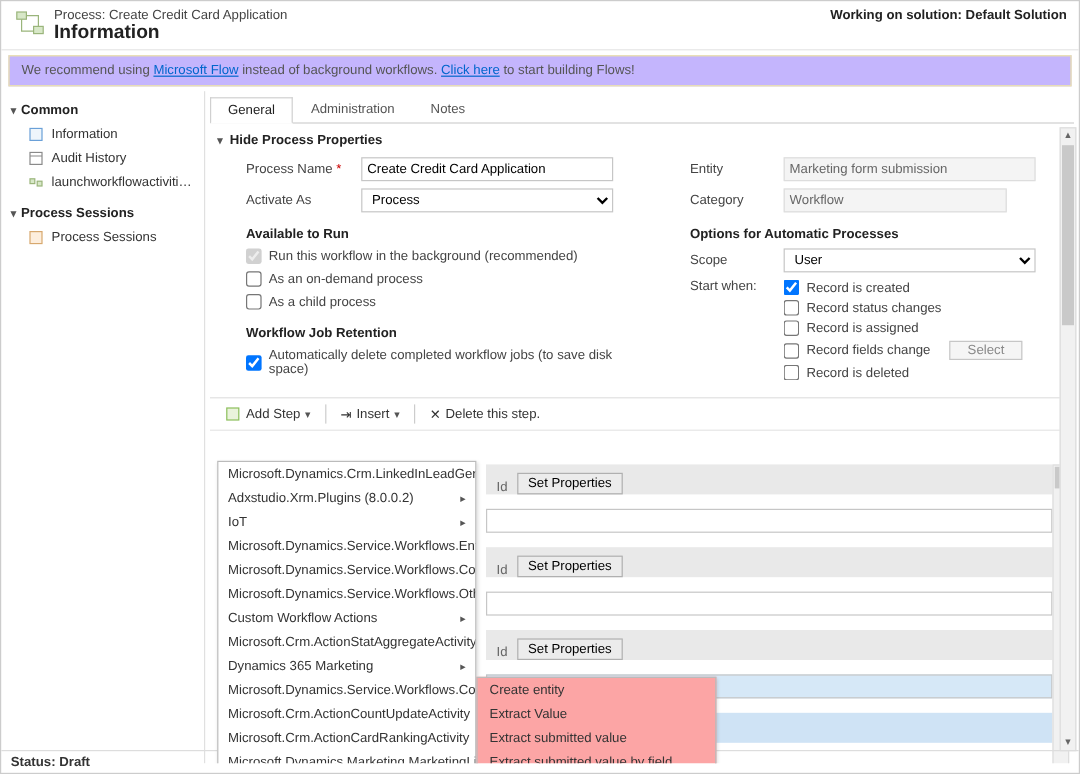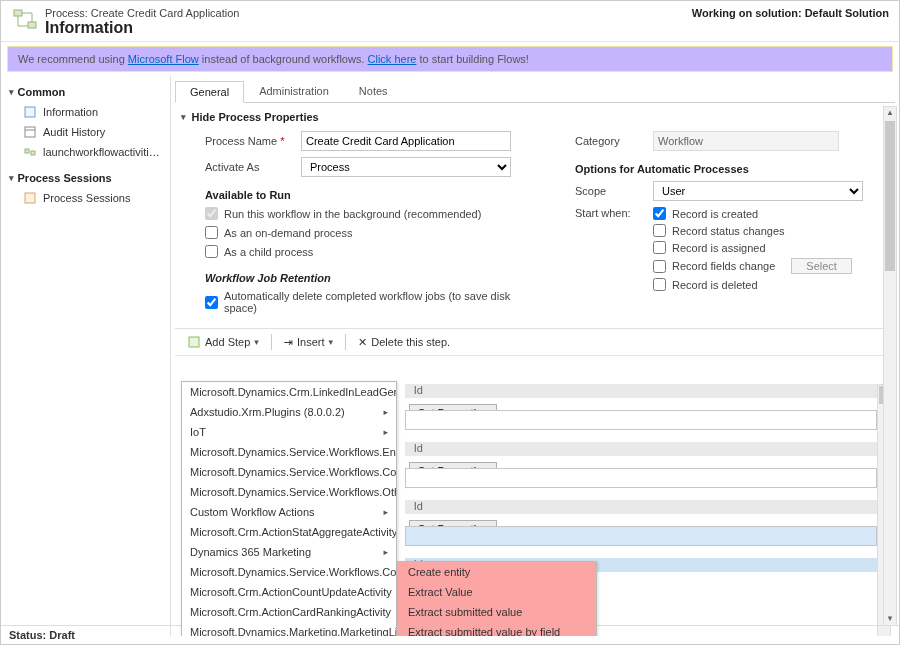--- a/index.html
+++ b/index.html
@@ -85,21 +85,21 @@
     position:absolute; left:222px; top:205px; width:200px; background:#fca5a5; border:1px solid #bbb;
     box-shadow: 1px 1px 3px rgba(0,0,0,.15); z-index:11;
   }
   .submenu-item { padding:4px 10px; font-size:11px; color:#333; cursor:pointer;}
   .step-rows { position:absolute; left:230px; right:18px; top:28px; display:flex; flex-direction:column; gap:12px;}
   .step-row { display:flex; align-items:center; gap:6px; }
   .step-id-label { color:#666; width:14px; text-align:right;}
   .set-prop-btn { border:1px solid #b0b0b0; background:#ececec; padding:2px 8px; font-size:11px; cursor:pointer;}
   .step-field { flex:1; height:20px; border:1px solid #c6c6c6; background:#fff;}
   .step-row.selected .step-field { background:#d6e8f7;}
-  .band { background:#e9e9e9; height:14px; display:flex; align-items:flex-start; gap:8px; padding-left:4px;flex-direction:column; }
+  .band { background:#e9e9e9; height:25px; display:flex; align-items:flex-end; gap:8px; padding-left:4px; }
   .scrollbar { position:absolute; right:4px; top:28px; width:14px; height:290px; background:#f1f1f1; border:1px solid #ddd;}
   .scroll-thumb { position:absolute; left:1px; top:1px; width:10px; height:18px; background:#c9c9c9;}
   .scroll-arrow { position:absolute; left:0; width:12px; height:12px; font-size:9px; text-align:center; color:#666;}
   .scroll-arrow.up { top:0;} .scroll-arrow.down{ bottom:0;}
   
   .status-bar { position:absolute; bottom:0; left:0; right:0; border-top:1px solid #ddd; padding:3px 8px; font-size:11px; color:#333; font-weight:600;}
   
   .content-scroll { position:absolute; right:2px; top:30px; width:14px; height:520px; background:#f1f1f1; border:1px solid #ddd;}
   .content-scroll .scroll-thumb { height:150px; top:14px;}
 </style>
@@ -212,28 +212,32 @@
             <span>Run this workflow in the background (recommended)</span>
           </label>
         <label class="chk-row">
             <input type="checkbox" style=""> 
             <span>As an on-demand process</span>
           </label>
         <label class="chk-row">
             <input type="checkbox" style=""> 
             <span>As a child process</span>
           </label>
-        <div class="subhead" style="margin-top:8px;font-style:italic;">Workflow Job Retention</div>
+        <div class="subhead" style="margin-top:8px;">Workflow Job Retention</div>
         <label class="chk-row">
             <input type="checkbox" checked="" style=""> 
             <span>Automatically delete completed workflow jobs (to save disk space)</span>
           </label>
       </div>
 
       <div class="form-col" style="width:310px;">
+        <div class="form-row">
+          <span class="form-label wider">Entity</span>
+          <input type="text" readonly="" class="field" style="width: 210px;" value="Marketing form submission">
+        </div>
         <div class="form-row">
           <span class="form-label wider">Category</span>
           <input type="text" readonly="" class="field" style="width: 186px;" value="Workflow">
         </div>
         <div class="subhead">Options for Automatic Processes</div>
         <div class="form-row">
           <span class="form-label wider">Scope</span>
           <select class="field" style="width:210px"><option>User</option></select>
         </div>
         <div class="form-row" style="align-items:flex-start;">

